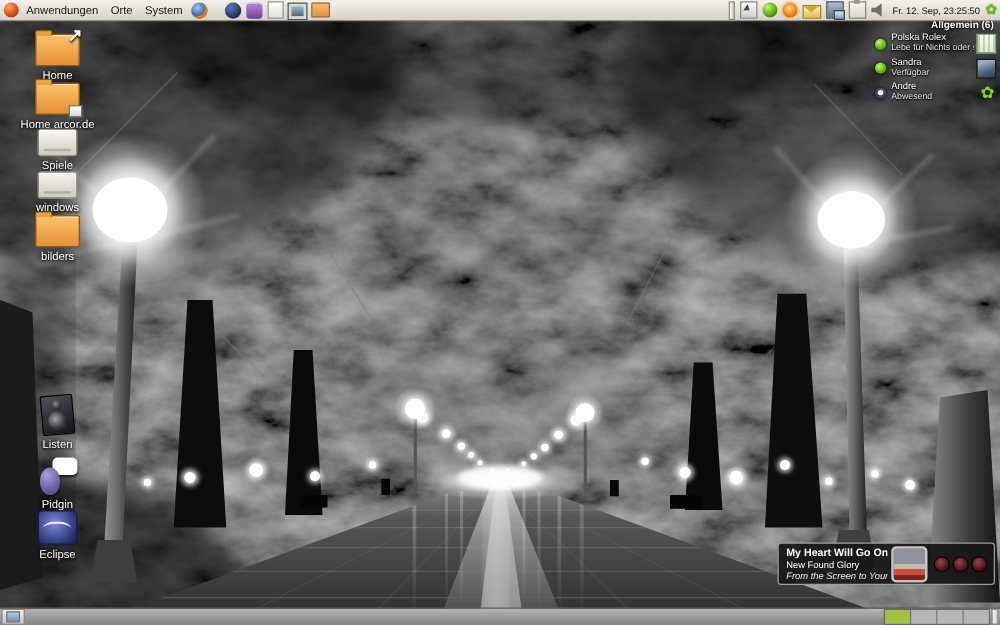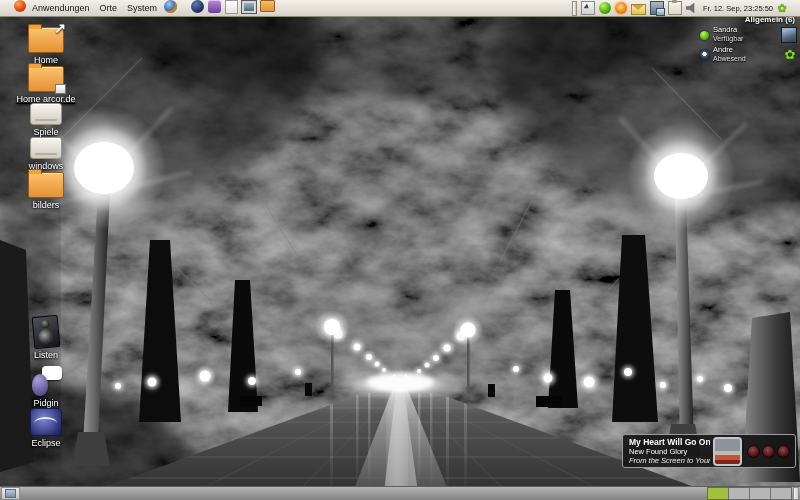--- a/index.html
+++ b/index.html
@@ -9,21 +9,21 @@
     background:#000;
     -webkit-font-smoothing:antialiased;
   }
   .wallpaper{position:absolute;left:0;top:0;width:800px;height:500px;z-index:0;}
 
   
   .top-panel{
     position:absolute;top:0;left:0;right:0;height:16px;z-index:10;
     background:linear-gradient(#f3f0ea,#d6d2c8);
     border-bottom:1px solid #8f8b80;
-    display:flex;padding:0 12px;
+    display:flex;align-items:center;padding:0 1px;
     font-size:9px;color:#161616;
   }
   .menu-label{padding:0 5px;line-height:16px;cursor:default;}
   .p-logo{width:12px;height:12px;border-radius:50%;margin:0 1px 0 2px;
     background:radial-gradient(circle at 35% 30%,#ffa25e,#d14a10 60%,#8f2a05);}
   .t-ic{width:13px;height:13px;margin:0 2px;flex:none;}
   .ic-ff{border-radius:50%;background:radial-gradient(circle at 38% 32%,#9cc8f2,#2b5d9b 62%);box-shadow:inset -2px -2px 0 rgba(231,125,17,.9);}
   .ic-bluesphere{border-radius:50%;background:radial-gradient(circle at 35% 30%,#5a7ab8,#16294f 75%);}
   .ic-purple{border-radius:3px;background:linear-gradient(#c08ade,#6a3f93);box-shadow:inset 0 1px 0 rgba(255,255,255,.5);}
   .ic-doc{background:linear-gradient(#ffffff,#e2e2e2);border:1px solid #979797;width:11px;height:12px;}
@@ -357,21 +357,21 @@
     <span class="tr-ic ic-vol"></span>
     <span class="clock">Fr. 12. Sep, 23:25:50</span>
     <span class="glyph-flower"></span>
   </div>
 </div>
 
 <div class="di" style="top:27px;">
   <span class="ic-folder em-arrow"></span>
   <span class="di-label">Home</span>
 </div>
-<div class="di" style="top:66px;text-decoration:underline;">
+<div class="di" style="top:66px;">
   <span class="ic-folder em-remote"></span>
   <span class="di-label">Home arcor.de</span>
 </div>
 <div class="di" style="top:98px;">
   <span class="ic-drive"></span>
   <span class="di-label">Spiele</span>
 </div>
 <div class="di" style="top:132px;">
   <span class="ic-drive"></span>
   <span class="di-label">windows</span>
@@ -389,20 +389,28 @@
   <span class="di-label">Pidgin</span>
 </div>
 <div class="di" style="top:408px;">
   <span class="ic-eclipse"></span>
   <span class="di-label">Eclipse</span>
 </div>
 
 <div class="buddy-list">
   <div class="bl-header">Allgemein (6)</div>
 
+  <div class="buddy">
+    <span class="b-status available"></span>
+    <span class="b-texts">
+      <span class="b-name" style="display:block">Polska Rolex</span>
+      <span class="b-msg" style="display:block">Lebe für Nichts oder ster...</span>
+    </span>
+    <span class="b-icon custom"></span>
+  </div>
 
 
   <div class="buddy">
     <span class="b-status available"></span>
     <span class="b-texts">
       <span class="b-name" style="display:block">Sandra</span>
       <span class="b-msg" style="display:block">Verfügbar</span>
     </span>
     <span class="b-icon photo-a"></span>
   </div>

